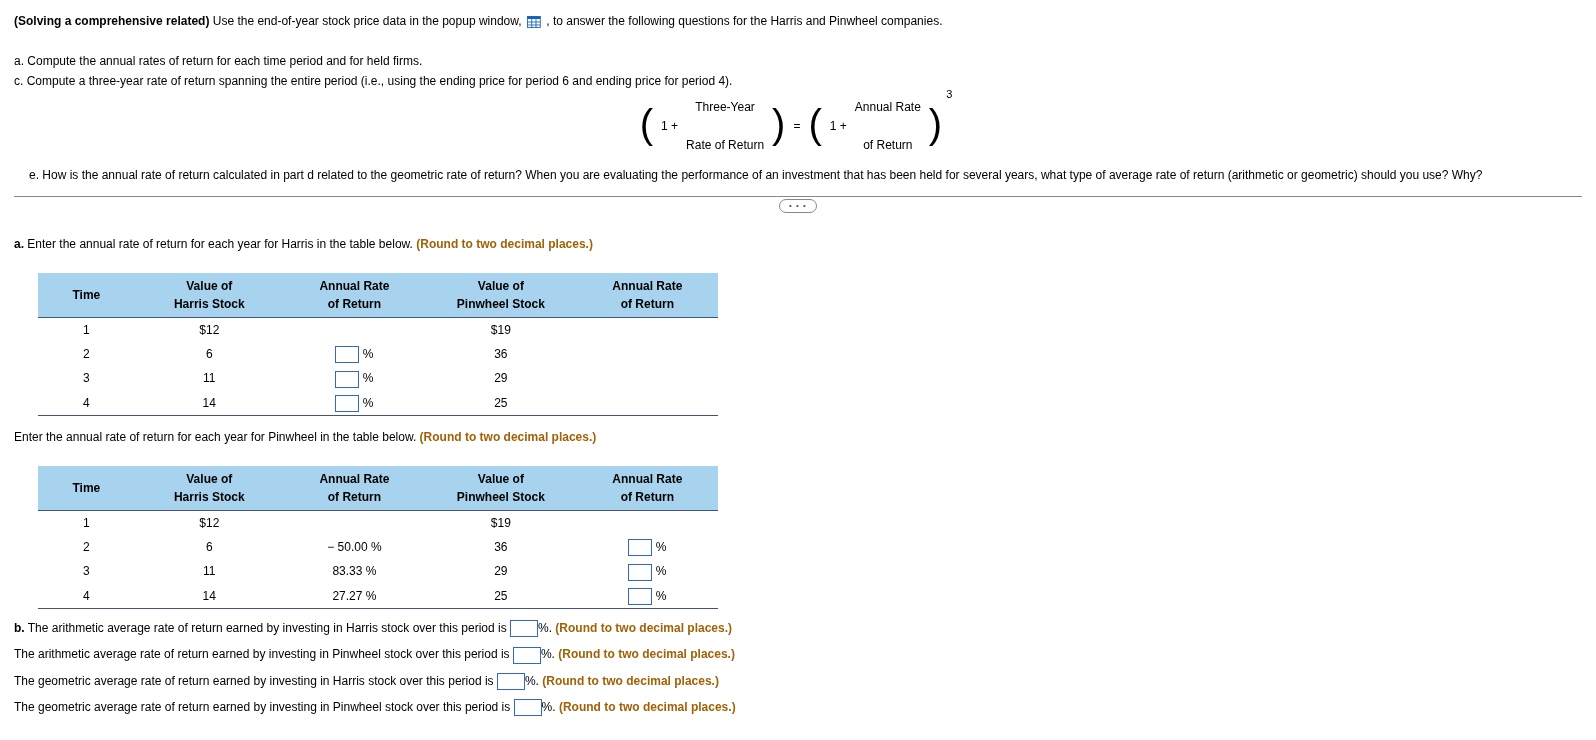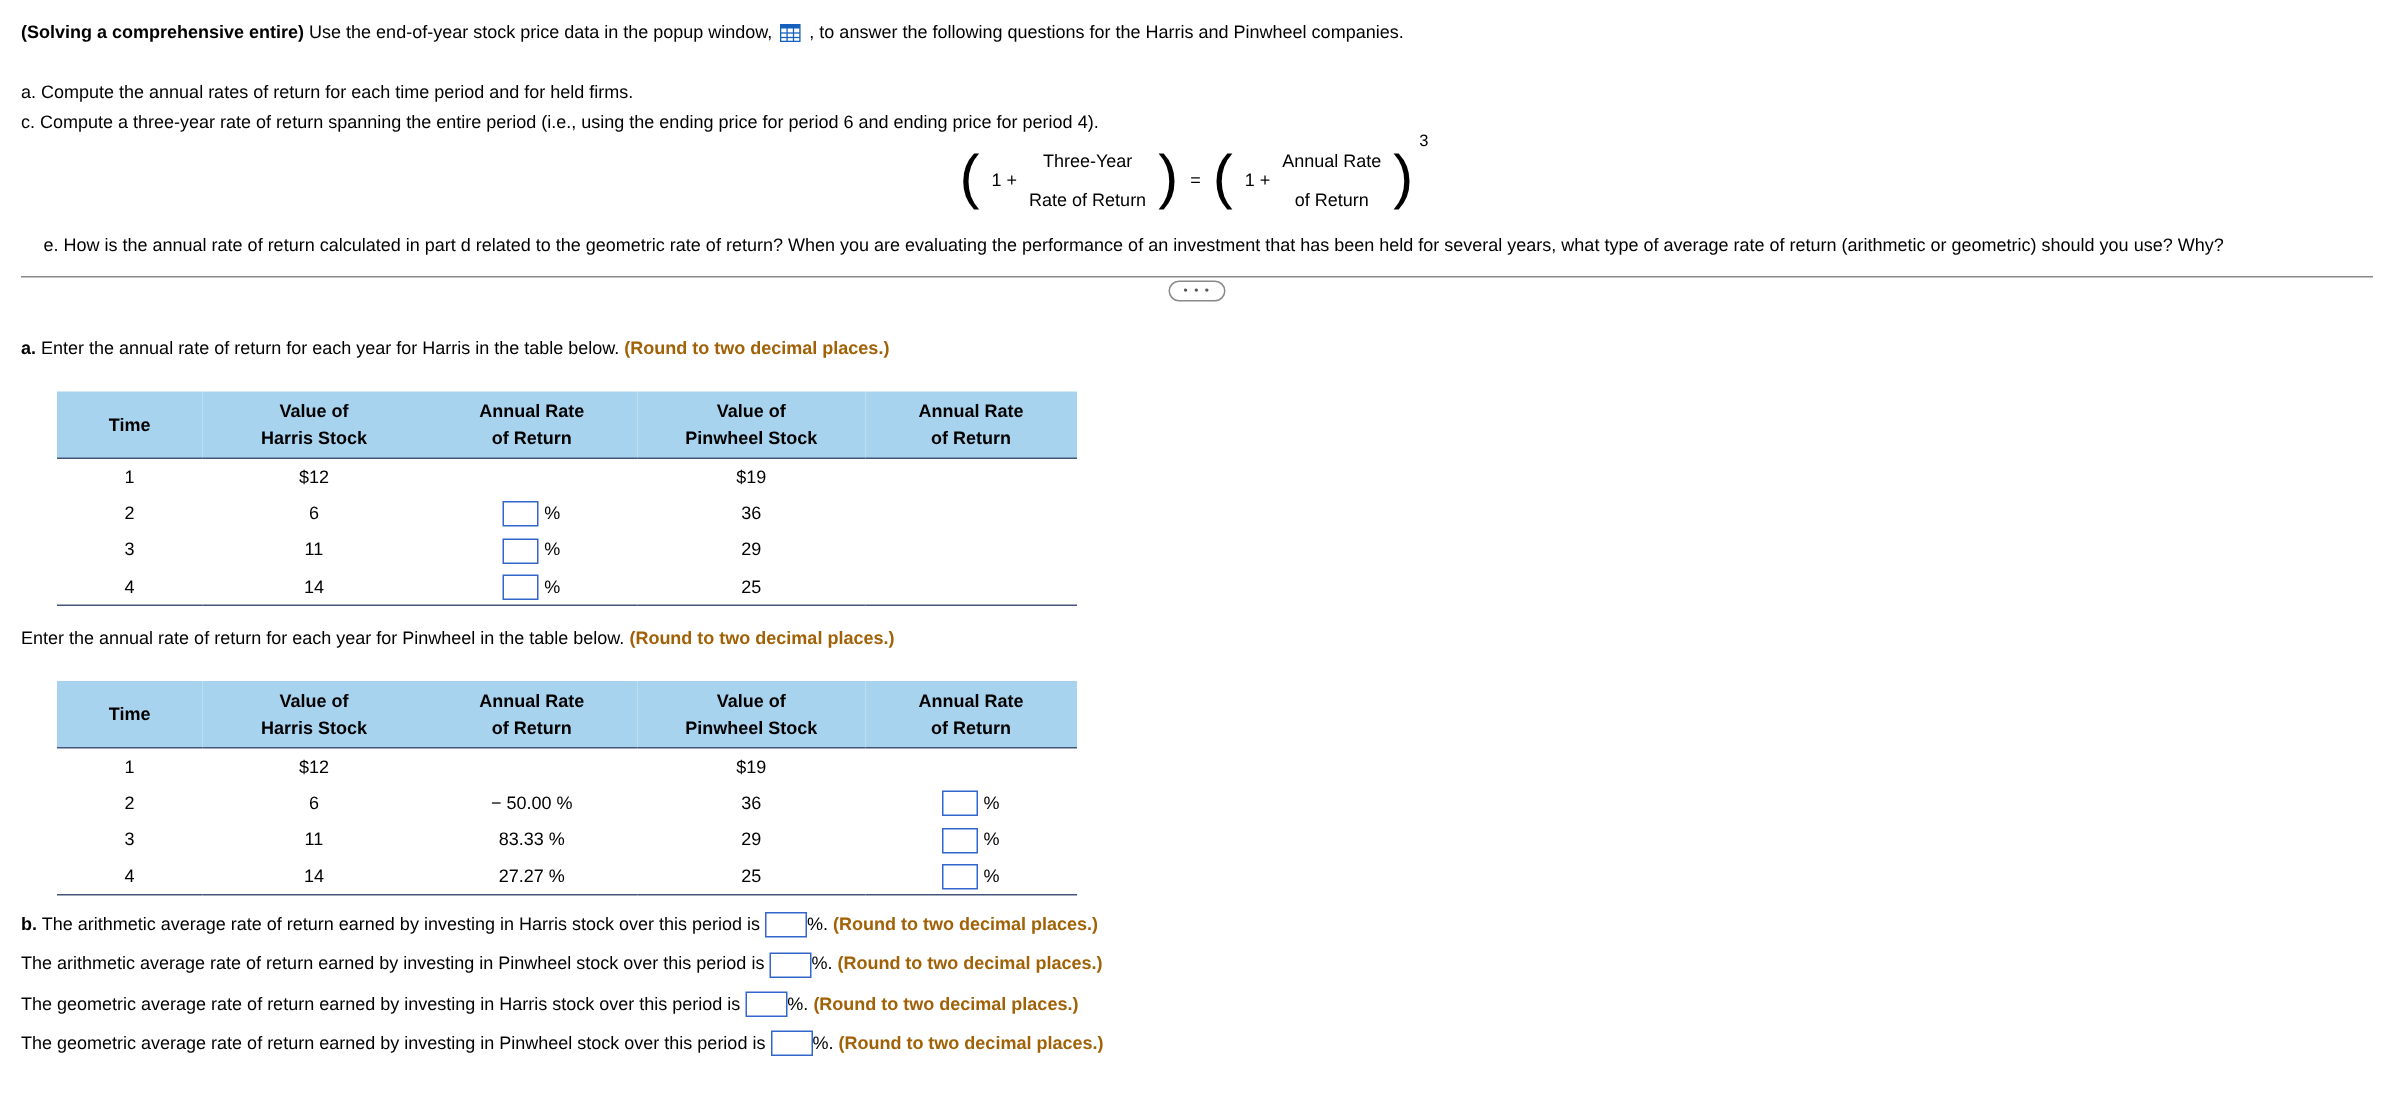--- a/index.html
+++ b/index.html
@@ -56,21 +56,21 @@
     font-size: 40px;
     font-weight: 100;
     line-height: 0.8;
     position: relative;
     top: -2px;
   }
   .frac-col {
     display: flex;
     flex-direction: column;
     align-items: center;
-    gap: 8px;
+    gap: 20px;
   }
   .sup3 {
     align-self: flex-start;
     font-size: 11px;
     position: relative;
     top: -12px;
     left: -4px;
   }
   table.data {
     border-collapse: collapse;
@@ -108,21 +108,21 @@
     vertical-align: middle;
   }
   .ans-line { margin: 8px 0; }
   .top-section p { margin: 2px 0; }
 </style>
 </head>
 <body>
 
 <div class="top-section">
   <p>
-    <span class="bold">(Solving a comprehensive entire)</span><span> Use the end-of-year stock price data in the popup window, </span>
+    <span class="bold">(Solving a comprehensive related)</span><span> Use the end-of-year stock price data in the popup window, </span>
     <span class="icon-popup">
       <svg viewBox="0 0 16 14">
           <rect x="0.5" y="0.5" width="15" height="13" fill="#fff" stroke="#1560bd" stroke-width="1"></rect>
           <rect x="0.5" y="0.5" width="15" height="3" fill="#1560bd"></rect>
           <line x1="5.5" y1="0.5" x2="5.5" y2="13.5" stroke="#1560bd"></line>
           <line x1="10.5" y1="0.5" x2="10.5" y2="13.5" stroke="#1560bd"></line>
           <line x1="0.5" y1="7" x2="15.5" y2="7" stroke="#1560bd"></line>
           <line x1="0.5" y1="10.5" x2="15.5" y2="10.5" stroke="#1560bd"></line>
         </svg>
     </span><span> , to answer the following questions for the Harris and Pinwheel companies.</span>

